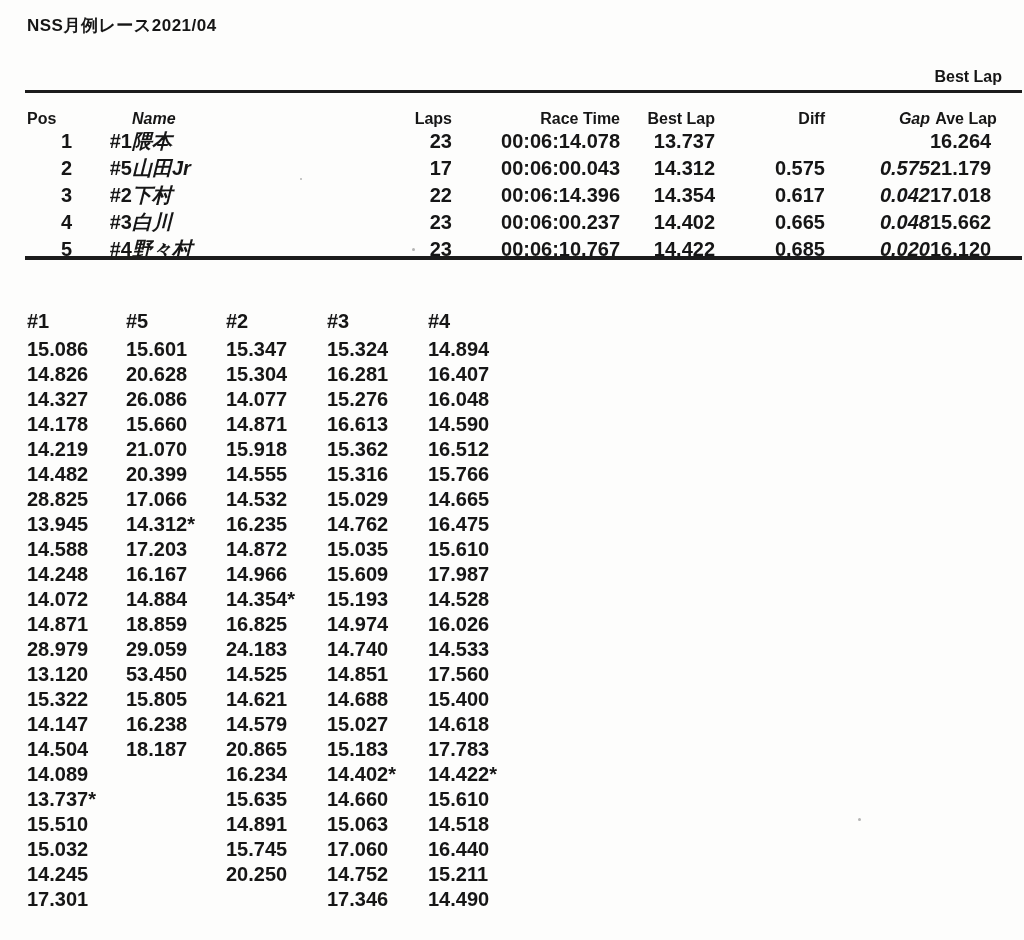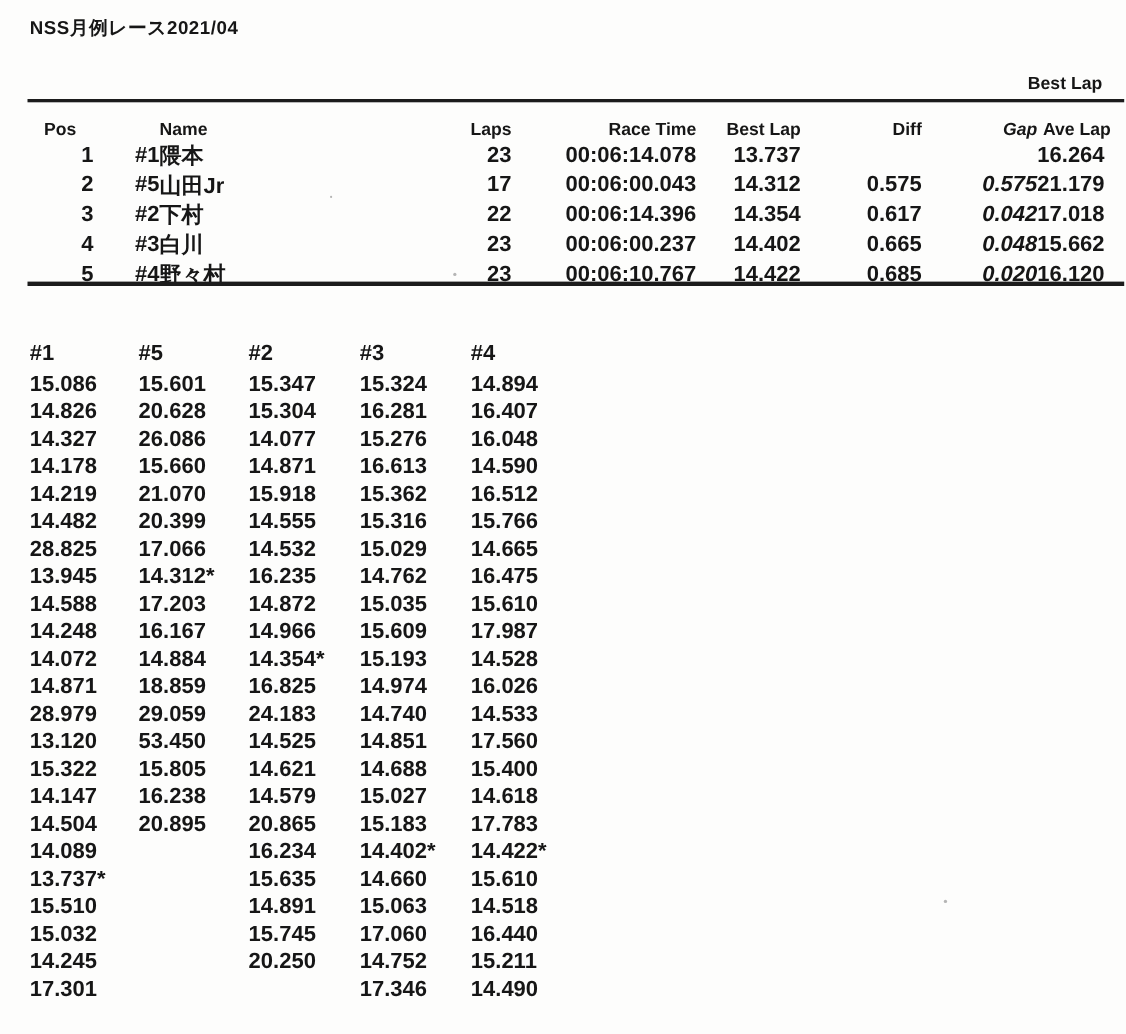--- a/index.html
+++ b/index.html
@@ -25,33 +25,33 @@
     position:absolute;right:22px;top:68px;
     font-size:16px;font-weight:700;
   }
   .rule{position:absolute;left:25px;right:2px;background:#1c1c1c;}
   .rule-top{top:90px;height:3px;}
   .rule-bottom{top:256px;height:4px;}
 
   
   table.results{
     position:absolute;left:27px;top:102px;width:975px;
-    border-collapse:collapse;table-layout:fixed;margin-left:13px;
+    border-collapse:collapse;table-layout:fixed;
   }
   table.results th{
     font-size:16px;font-weight:700;height:26px;padding:0;vertical-align:bottom;
   }
   table.results td{
     font-size:20px;font-weight:700;height:25px;padding:0;vertical-align:middle;
     white-space:nowrap;
   }
   th.c-pos{text-align:left;}
   td.c-pos{text-align:right;padding-right:20px;}
   th.c-car,td.c-car{text-align:right;padding-right:10px;}
-  th.c-name,td.c-name{text-align:left;padding-left:3px;}
+  th.c-name,td.c-name{text-align:left;padding-left:3px;font-style:italic;}
   th.c-laps,td.c-laps{text-align:right;}
   th.c-race_time,td.c-race_time{text-align:right;}
   th.c-best_lap,td.c-best_lap{text-align:right;padding-right:10px;}
   th.c-diff,td.c-diff{text-align:right;padding-right:20px;}
   th.c-gap,td.c-gap{text-align:right;padding-right:24px;font-style:italic;}
   th.c-ave_lap,td.c-ave_lap{}
 
   
   .laps-grid{
     position:absolute;left:27px;top:309px;
@@ -244,21 +244,21 @@
       <div class="lap-cell">15.805</div>
       <div class="lap-cell">14.621</div>
       <div class="lap-cell">14.688</div>
       <div class="lap-cell">15.400</div>
       <div class="lap-cell">14.147</div>
       <div class="lap-cell">16.238</div>
       <div class="lap-cell">14.579</div>
       <div class="lap-cell">15.027</div>
       <div class="lap-cell">14.618</div>
       <div class="lap-cell">14.504</div>
-      <div class="lap-cell">20.895</div>
+      <div class="lap-cell">18.187</div>
       <div class="lap-cell">20.865</div>
       <div class="lap-cell">15.183</div>
       <div class="lap-cell">17.783</div>
       <div class="lap-cell">14.089</div>
       <div class="lap-cell"></div>
       <div class="lap-cell">16.234</div>
       <div class="lap-cell">14.402*</div>
       <div class="lap-cell">14.422*</div>
       <div class="lap-cell">13.737*</div>
       <div class="lap-cell"></div>

